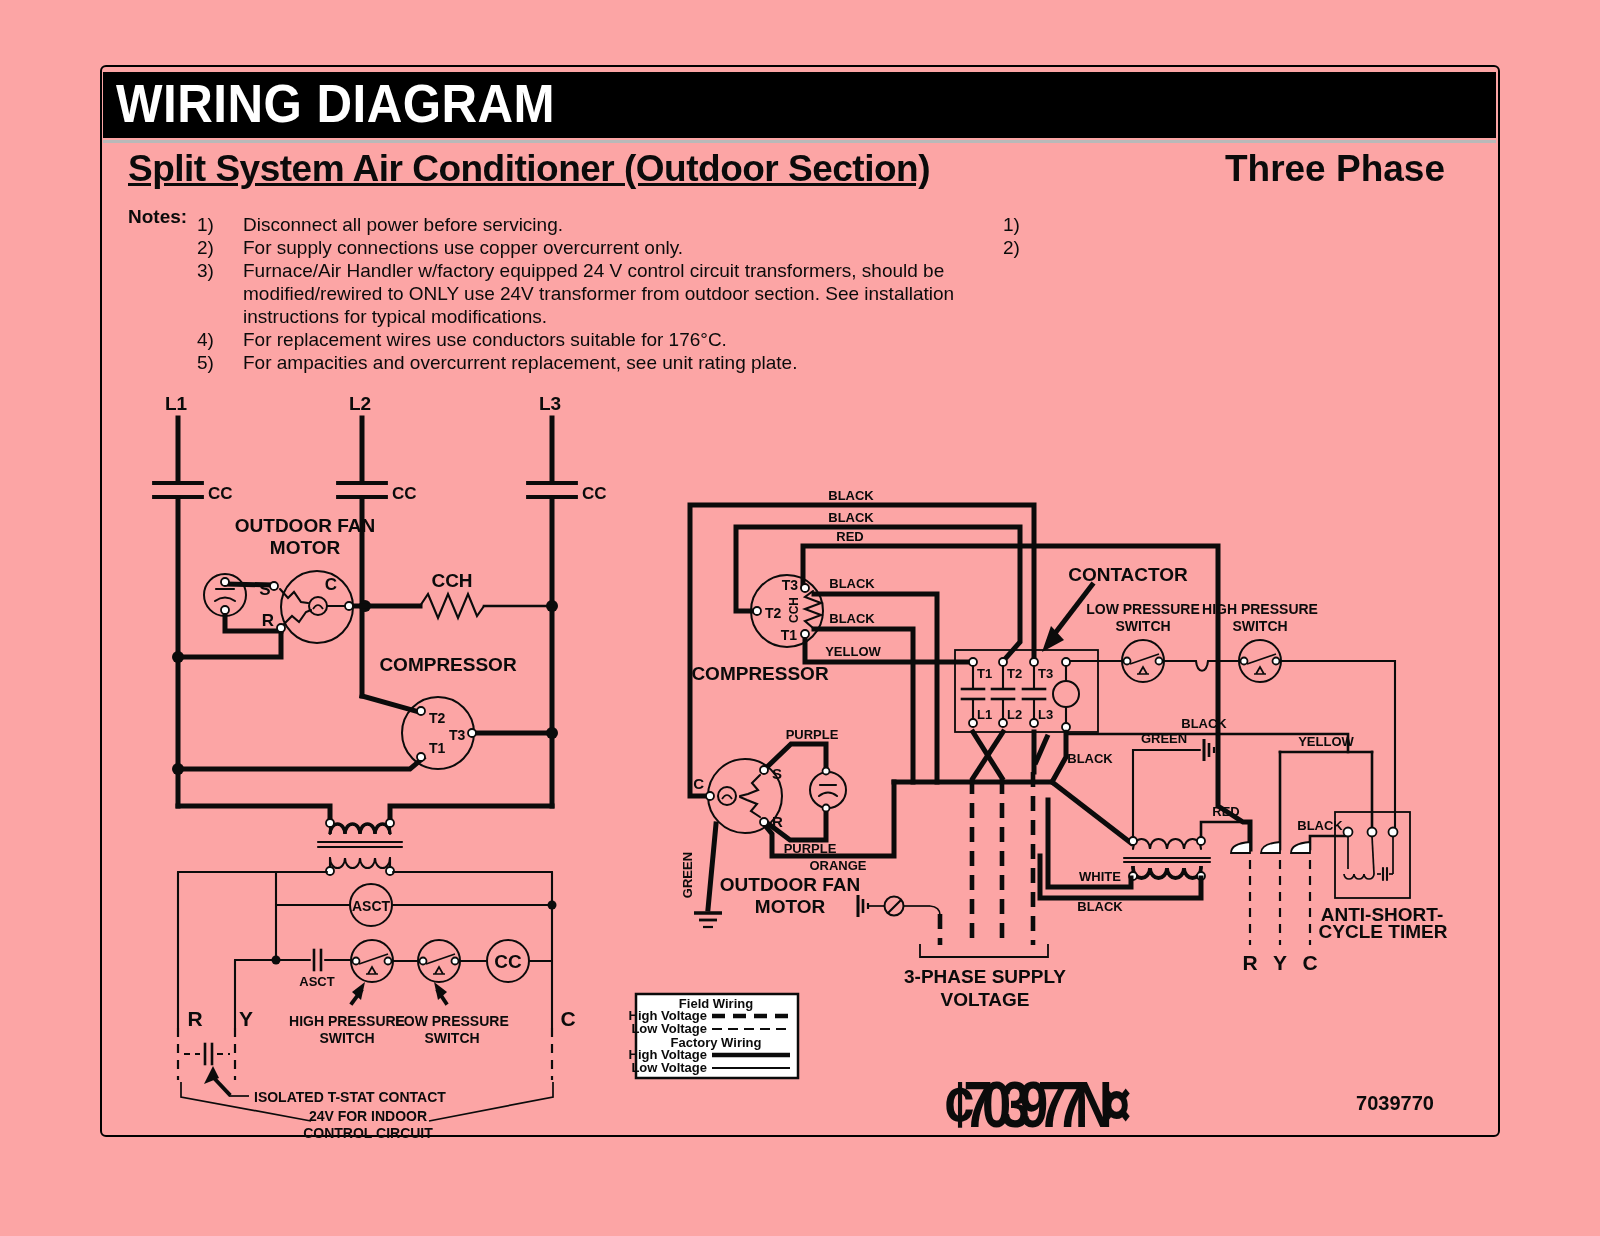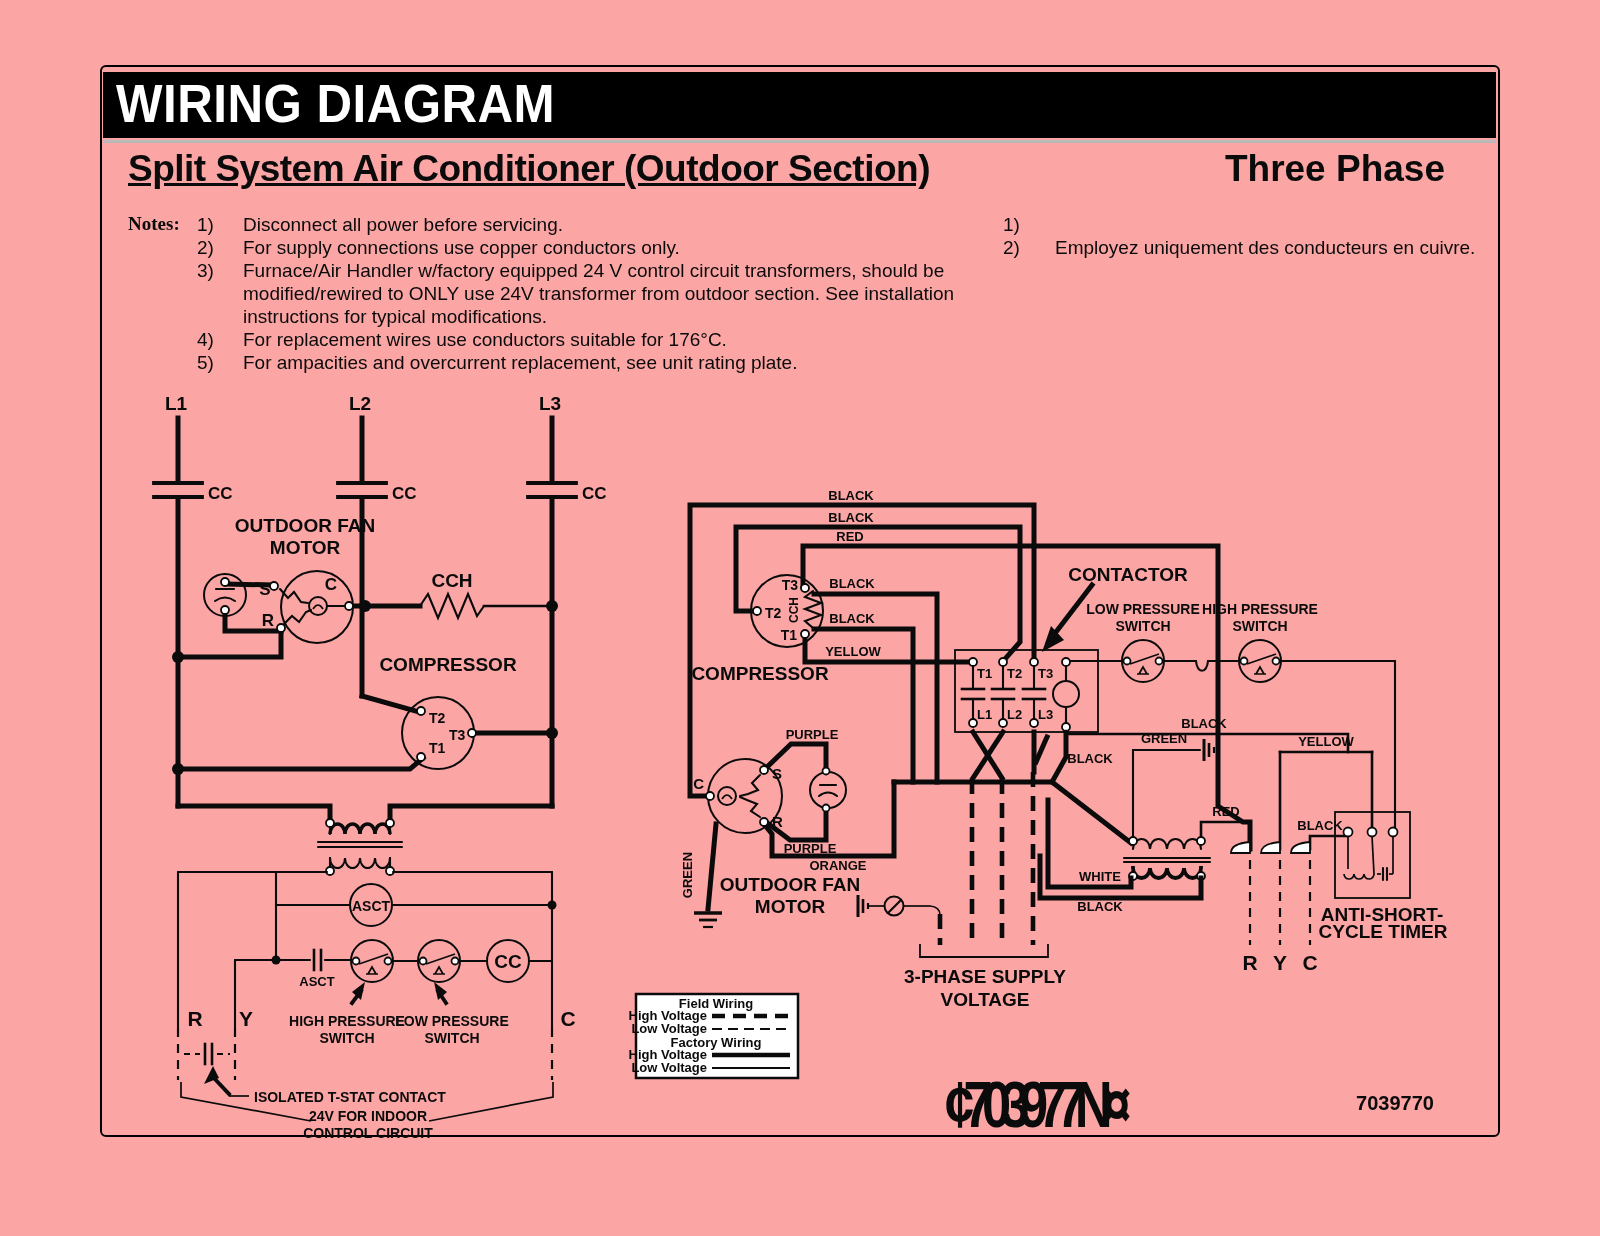--- a/index.html
+++ b/index.html
@@ -7,21 +7,21 @@
           font-family:"Liberation Sans",sans-serif;color:#0b0b0b;overflow:hidden;}
   .frame{position:absolute;left:100px;top:65px;width:1396px;height:1068px;
          border:2.5px solid #000;border-radius:6px;}
   .titlebar{position:absolute;left:103px;top:72px;width:1393px;height:66px;background:#000;}
   .titlebar span{display:inline-block;color:#fff;font-weight:bold;font-size:53px;
          line-height:64px;padding-left:14px;transform:scaleX(.93);transform-origin:left;
          letter-spacing:.5px;}
   .grayrule{position:absolute;left:103px;top:140px;width:1393px;height:3px;background:#b9b9b9;}
   .subtitle{position:absolute;left:128px;top:148px;font-size:37px;font-weight:bold;letter-spacing:-.5px;text-decoration:underline;}
   .phase{position:absolute;right:155px;top:148px;font-size:37px;font-weight:bold;margin-left:8px;}
-  .noteshead{position:absolute;left:128px;top:213px;font-size:19px;font-weight:bold;font-family:Liberation Serif, serif;}
+  .noteshead{position:absolute;left:128px;top:206px;font-size:19px;font-weight:bold;}
   .note{position:absolute;font-size:19px;line-height:23px;white-space:nowrap;}
   .note .n{position:absolute;left:0;top:0;}
   .note .t{display:block;margin-left:46px;}
   .note.wrap{white-space:normal;}
   .note.wrap .t{width:724px;}
   .note.fr .t{margin-left:52px;}
   svg{position:absolute;left:0;top:0;}
   svg text{fill:#0b0b0b;font-family:"Liberation Sans",sans-serif;font-weight:bold;}
   .t12{font-size:12px}.t13{font-size:13px}.t14{font-size:14px}.t15{font-size:15px}
   .t17{font-size:17px}.t19{font-size:19px}.t21{font-size:21px}
@@ -60,40 +60,39 @@
   <div class="phase">Three Phase</div>
 
   <div class="noteshead">Notes:</div>
 
   <div class="note" style="left:197px;top:213px">
     <span class="n">1)</span>
     <span class="t">Disconnect all power before servicing.</span>
   </div>
   <div class="note" style="left:197px;top:236px">
     <span class="n">2)</span>
-    <span class="t">For supply connections use copper conductors only.</span>
+    <span class="t">For supply connections use copper overcurrent only.</span>
   </div>
   <div class="note wrap" style="left:197px;top:259px">
     <span class="n">3)</span>
     <span class="t">Furnace/Air Handler w/factory equipped 24 V control circuit transformers, should be modified/rewired to ONLY use 24V transformer from outdoor section. See installation instructions for typical modifications.</span>
   </div>
   <div class="note" style="left:197px;top:328px">
     <span class="n">4)</span>
     <span class="t">For replacement wires use conductors suitable for 176°C.</span>
   </div>
   <div class="note" style="left:197px;top:351px">
     <span class="n">5)</span>
     <span class="t">For ampacities and overcurrent replacement, see unit rating plate.</span>
   </div>
   <div class="note fr" style="left:1003px;top:213px">
     <span class="n">1)</span>
   </div>
   <div class="note fr" style="left:1003px;top:236px">
     <span class="n">2)</span>
-    <span class="t">Employez uniquement des conducteurs en cuivre.</span>
   </div>
 
   <svg width="1600" height="1236" viewBox="0 0 1600 1236">
 
     <g>
       <line class="w5" x1="178" y1="418" x2="178" y2="482"></line>
       <line class="w4" x1="154" y1="483" x2="202" y2="483"></line>
         <line class="w4" x1="154" y1="497" x2="202" y2="497"></line>
       <line class="w5" x1="178" y1="498" x2="178" y2="806"></line>
       <line class="w5" x1="362" y1="418" x2="362" y2="482"></line>

